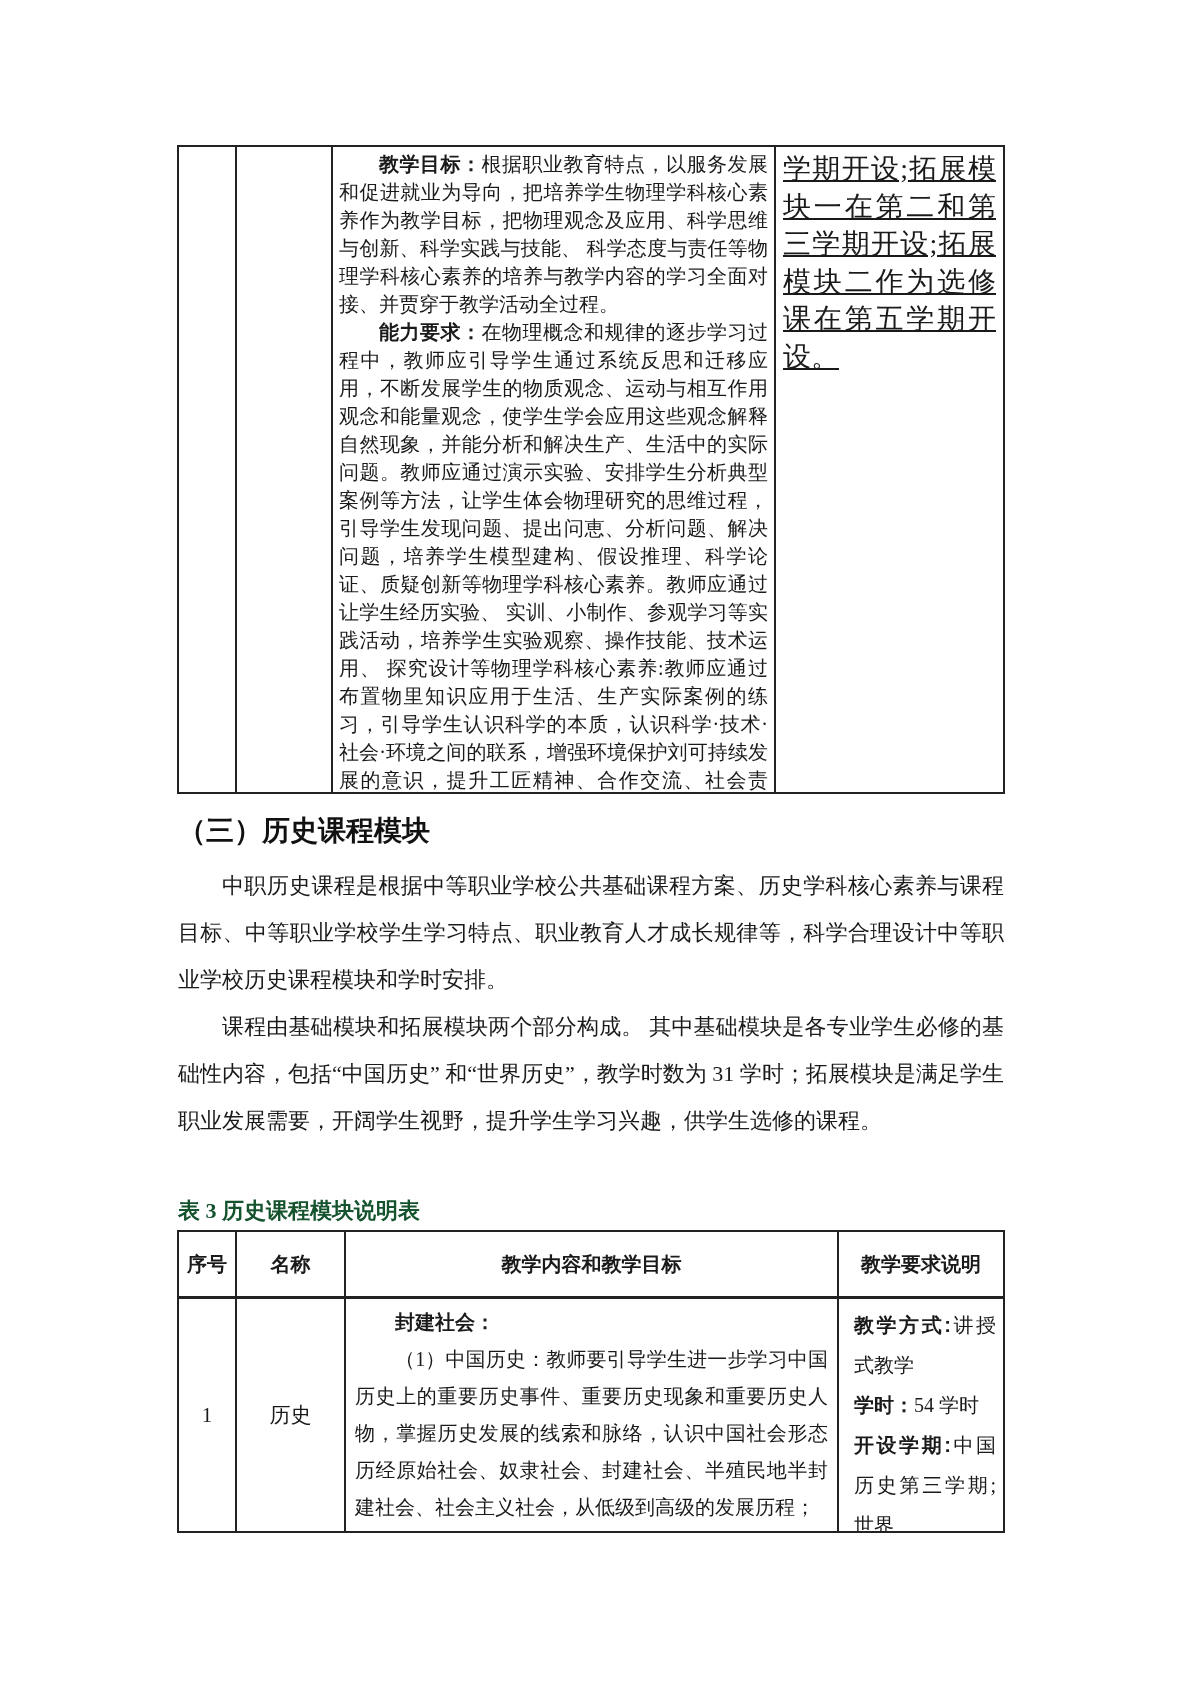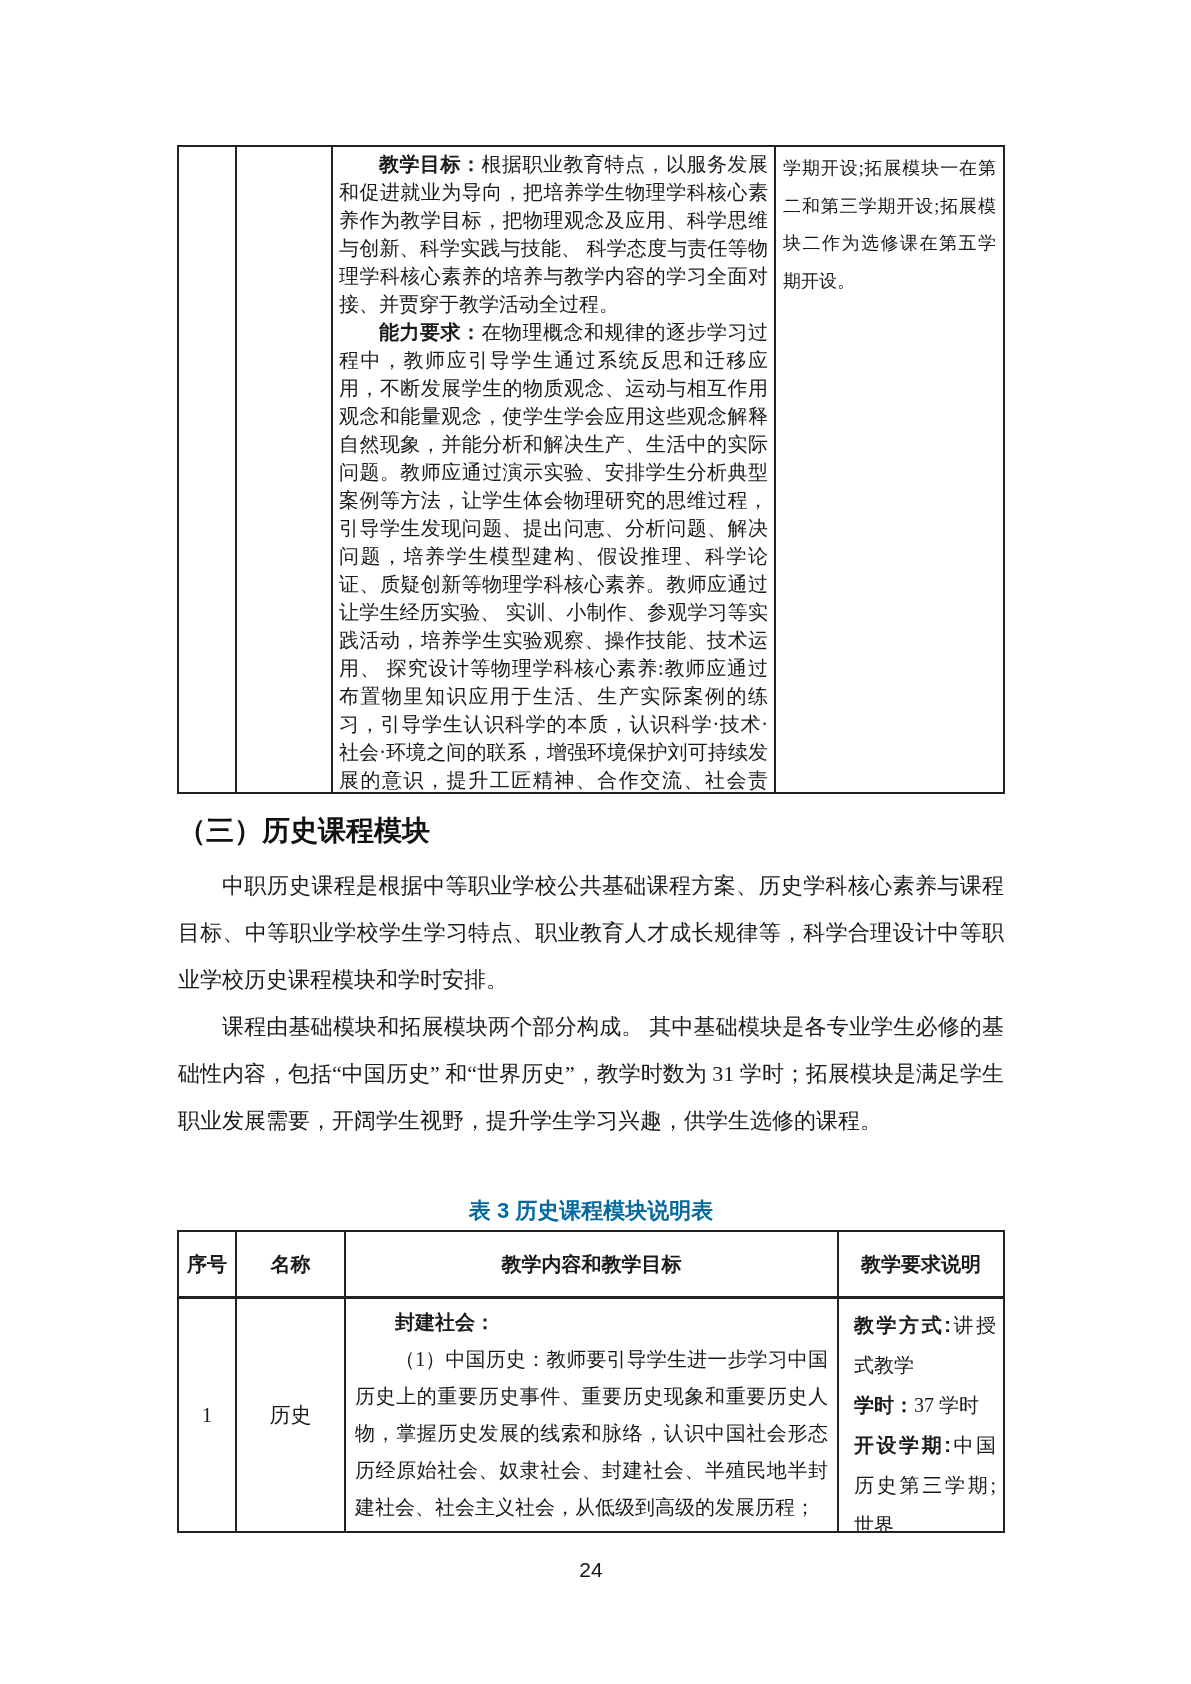--- a/index.html
+++ b/index.html
@@ -16,40 +16,40 @@
     position:absolute;left:177px;top:145px;width:826px;
     border-collapse:collapse;table-layout:fixed;padding-left:35px;
   }
   table.t1 td{border:2px solid #222;vertical-align:top;padding:0;}
   .t1 .c3wrap{height:642px;overflow:hidden;padding:3px 6px 0 6px;}
   .t1 .c4wrap{height:642px;overflow:hidden;padding:3px 7px 0 7px;}
   .t1 p.jp{
     margin:0;font-size:20px;line-height:28px;text-align:justify;text-indent:2em;
   }
   .t1 .c4wrap p{
-    margin:0;font-size:18px;line-height:37.5px;text-align:justify;text-indent:0;
+    margin:0;font-size:28px;line-height:37.5px;text-align:justify;text-indent:0;text-decoration:underline;
   }
   b.lead{font-family:"Liberation Sans","DejaVu Sans",sans-serif;font-weight:bold;}
 
   
   .heading{
     position:absolute;left:178px;top:812px;
     font-family:"Liberation Sans","DejaVu Sans",sans-serif;
     font-weight:bold;font-size:28px;color:#111;
   }
   .bodytext{position:absolute;left:178px;top:862px;width:826px;}
   .bodytext p{
     margin:0;font-size:22px;line-height:47px;text-align:justify;text-indent:2em;
   }
 
   
   .caption{
-    position:absolute;left:178px;top:1196px;width:826px;text-align:center;
-    font-family:Liberation Sans, sans-serif;
-    font-weight:bold;font-size:22px;color:#0369a1;
+    position:absolute;left:178px;top:1196px;width:826px;text-align:left;
+    font-family:Liberation Serif, serif;
+    font-weight:bold;font-size:22px;color:#14532d;
   }
 
   
   table.t3{
     position:absolute;left:177px;top:1230px;width:826px;
     border-collapse:collapse;table-layout:fixed;
   }
   table.t3 th,table.t3 td{border:2px solid #222;padding:0;}
   table.t3 th{
     height:64px;font-family:"Liberation Sans","DejaVu Sans",sans-serif;
@@ -132,23 +132,22 @@
         <td class="nm">历史</td>
         <td class="ct">
           <div class="ctwrap">
             <p><b class="lead">封建社会：</b></p>
             <p>（1）中国历史：教师要引导学生进一步学习中国历史上的重要历史事件、重要历史现象和重要历史人物，掌握历史发展的线索和脉络，认识中国社会形态历经原始社会、奴隶社会、封建社会、半殖民地半封建社会、社会主义社会，从低级到高级的发展历程；</p>
           </div>
         </td>
         <td class="rq">
           <div class="rqwrap">
             <p><b class="lead">教学方式:</b><span>讲授式教学</span></p>
-            <p><b class="lead">学时：</b><span>37 学时</span></p>
+            <p><b class="lead">学时：</b><span>54 学时</span></p>
             <p><b class="lead">开设学期:</b><span>中国历史第三学期;世界</span></p>
           </div>
         </td>
       </tr>
     </tbody>
   </table>
 
-  <div class="pagenum">24</div>
 
 </div>
 
 </body></html>

